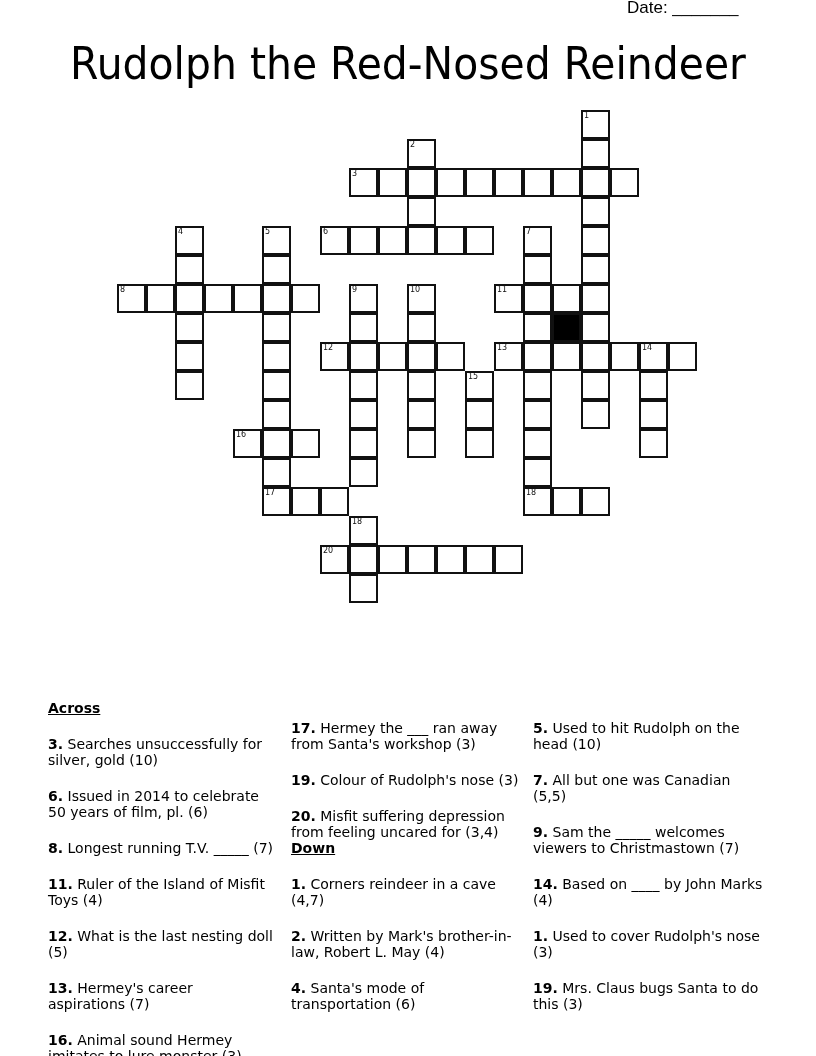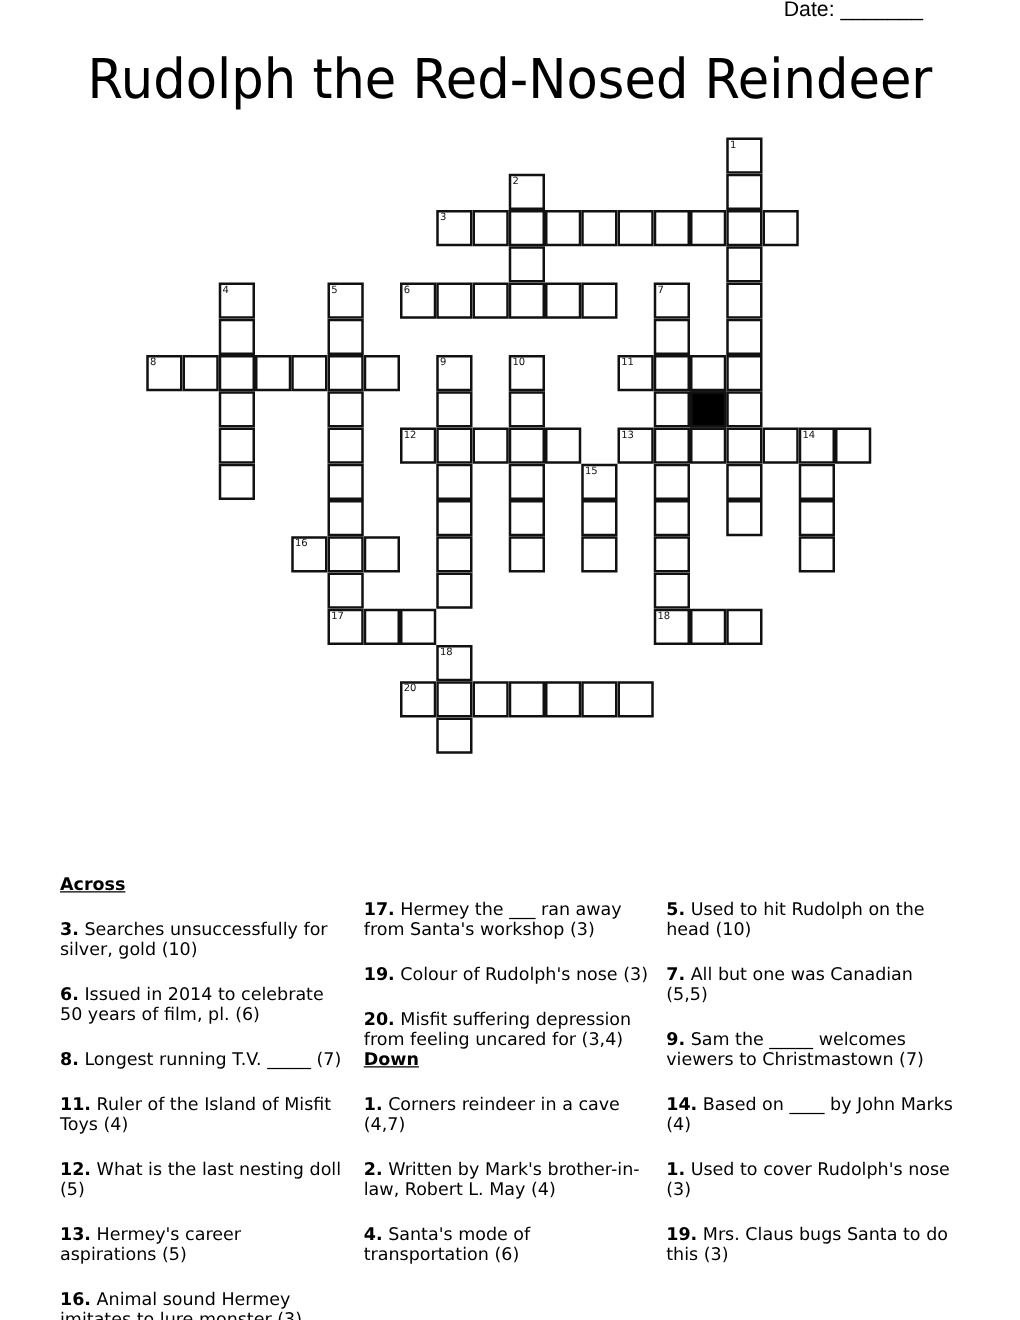--- a/index.html
+++ b/index.html
@@ -175,21 +175,21 @@
     <div class="cell black" style="left: 553px; top: 314px;"></div>
   </div>
 
 <div class="clues col1">
   <div class="heading">Across</div>
   <div class="clue"><b>3.</b><span> Searches unsuccessfully for silver, gold (10)</span></div>
   <div class="clue"><b>6.</b><span> Issued in 2014 to celebrate 50 years of film, pl. (6)</span></div>
   <div class="clue"><b>8.</b><span> Longest running T.V. _____ (7)</span></div>
   <div class="clue"><b>11.</b><span> Ruler of the Island of Misfit Toys (4)</span></div>
   <div class="clue"><b>12.</b><span> What is the last nesting doll (5)</span></div>
-  <div class="clue"><b>13.</b><span> Hermey's career aspirations (5)</span></div>
+  <div class="clue"><b>13.</b><span> Hermey's career aspirations (7)</span></div>
   <div class="clue"><b>16.</b><span> Animal sound Hermey imitates to lure monster (3)</span></div>
 </div>
 
 <div class="clues col2">
   <div class="clue"><b>17.</b><span> Hermey the ___ ran away from Santa's workshop (3)</span></div>
   <div class="clue"><b>19.</b><span> Colour of Rudolph's nose (3)</span></div>
   <div class="clue"><b>20.</b><span> Misfit suffering depression from feeling uncared for (3,4)</span></div>
   <div class="heading">Down</div>
   <div class="clue"><b>1.</b><span> Corners reindeer in a cave (4,7)</span></div>
   <div class="clue"><b>2.</b><span> Written by Mark's brother-in-law, Robert L. May (4)</span></div>

